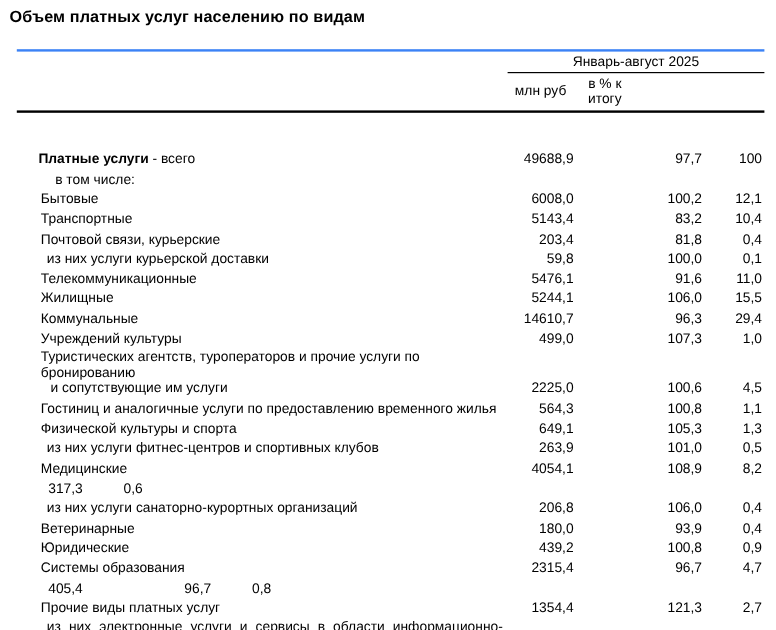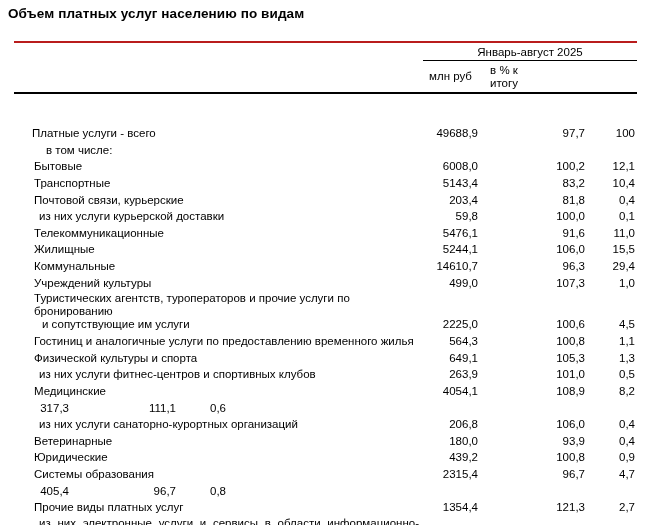--- a/index.html
+++ b/index.html
@@ -15,21 +15,21 @@
 
   .page-title {
     font-size: 13.5px; font-weight: bold;
     margin: 6px 0 16px 8px;
     letter-spacing: 0.1px;
   }
 
   .table { margin: 20px 10px 0 14px; width: 623px; font-size: 11.5px; }
 
   
-  .thead { border-top: 2px solid #b91c1c; border-bottom: 2px solid #000; }
+  .thead { border-top: 2px solid #3b82f6; border-bottom: 2px solid #000; }
   .head-flex { display: flex; }
   .head-spacer { flex: 1; }
   .head-right { width: 214px; }
   .period {
     text-align: center; padding: 3px 0 1px;
     border-bottom: 1px solid #000;
     line-height: 13px;
   }
   .subcols { display: flex; padding: 3px 0 3px; }
   .subcols .sc { text-align: center; line-height: 12.5px; }
@@ -40,21 +40,21 @@
 
   
   .tbody { border-bottom: 2px solid #000; padding-top: 3px; }
   .row { display: flex; align-items: flex-end; min-height: 16.65px; padding-bottom: 2.6px; }
   .row .label { flex: 1; line-height: 13px; padding-right: 4px; }
   .row .val { line-height: 13px; text-align: right; white-space: nowrap; }
   .v1 { width: 55px; }
   .v2 { width: 107px; }
   .v3 { width: 52px; padding-right: 2px; }
 
-  .lbl-bold { font-weight: normal; }
+  .lbl-bold { font-weight: bold; }
   .type-total .val { font-weight: normal; margin-top: 30px; }
   .type-total .label { padding-left: 18px; }
   .type-item  .label { padding-left: 20px; }
   .type-sub   .label { padding-left: 25px; }
   .type-note  .label { padding-left: 32px; }
 
   .lbl-line2 { display: block; padding-left: 8px; }
   .justify .lbl-main { display: block; text-align: justify; text-align-last: justify; }
   .justify .lbl-line2 { padding-left: 11px; }
 </style>
@@ -166,21 +166,20 @@
     <div class="val v3">0,5</div>
   </div>
         <div class="row type-item">
     <div class="label"><span class="lbl-main">Медицинские</span></div>
     <div class="val v1">4054,1</div>
     <div class="val v2">108,9</div>
     <div class="val v3">8,2</div>
   </div>
         <div class="row type-item">
     <div class="val v1">317,3</div>
-    <div class="val v2">111,1</div>
     <div class="val v3">0,6</div>
   </div>
         <div class="row type-sub">
     <div class="label"><span class="lbl-main">из них услуги санаторно-курортных организаций</span></div>
     <div class="val v1">206,8</div>
     <div class="val v2">106,0</div>
     <div class="val v3">0,4</div>
   </div>
         <div class="row type-item">
     <div class="label"><span class="lbl-main">Ветеринарные</span></div>

